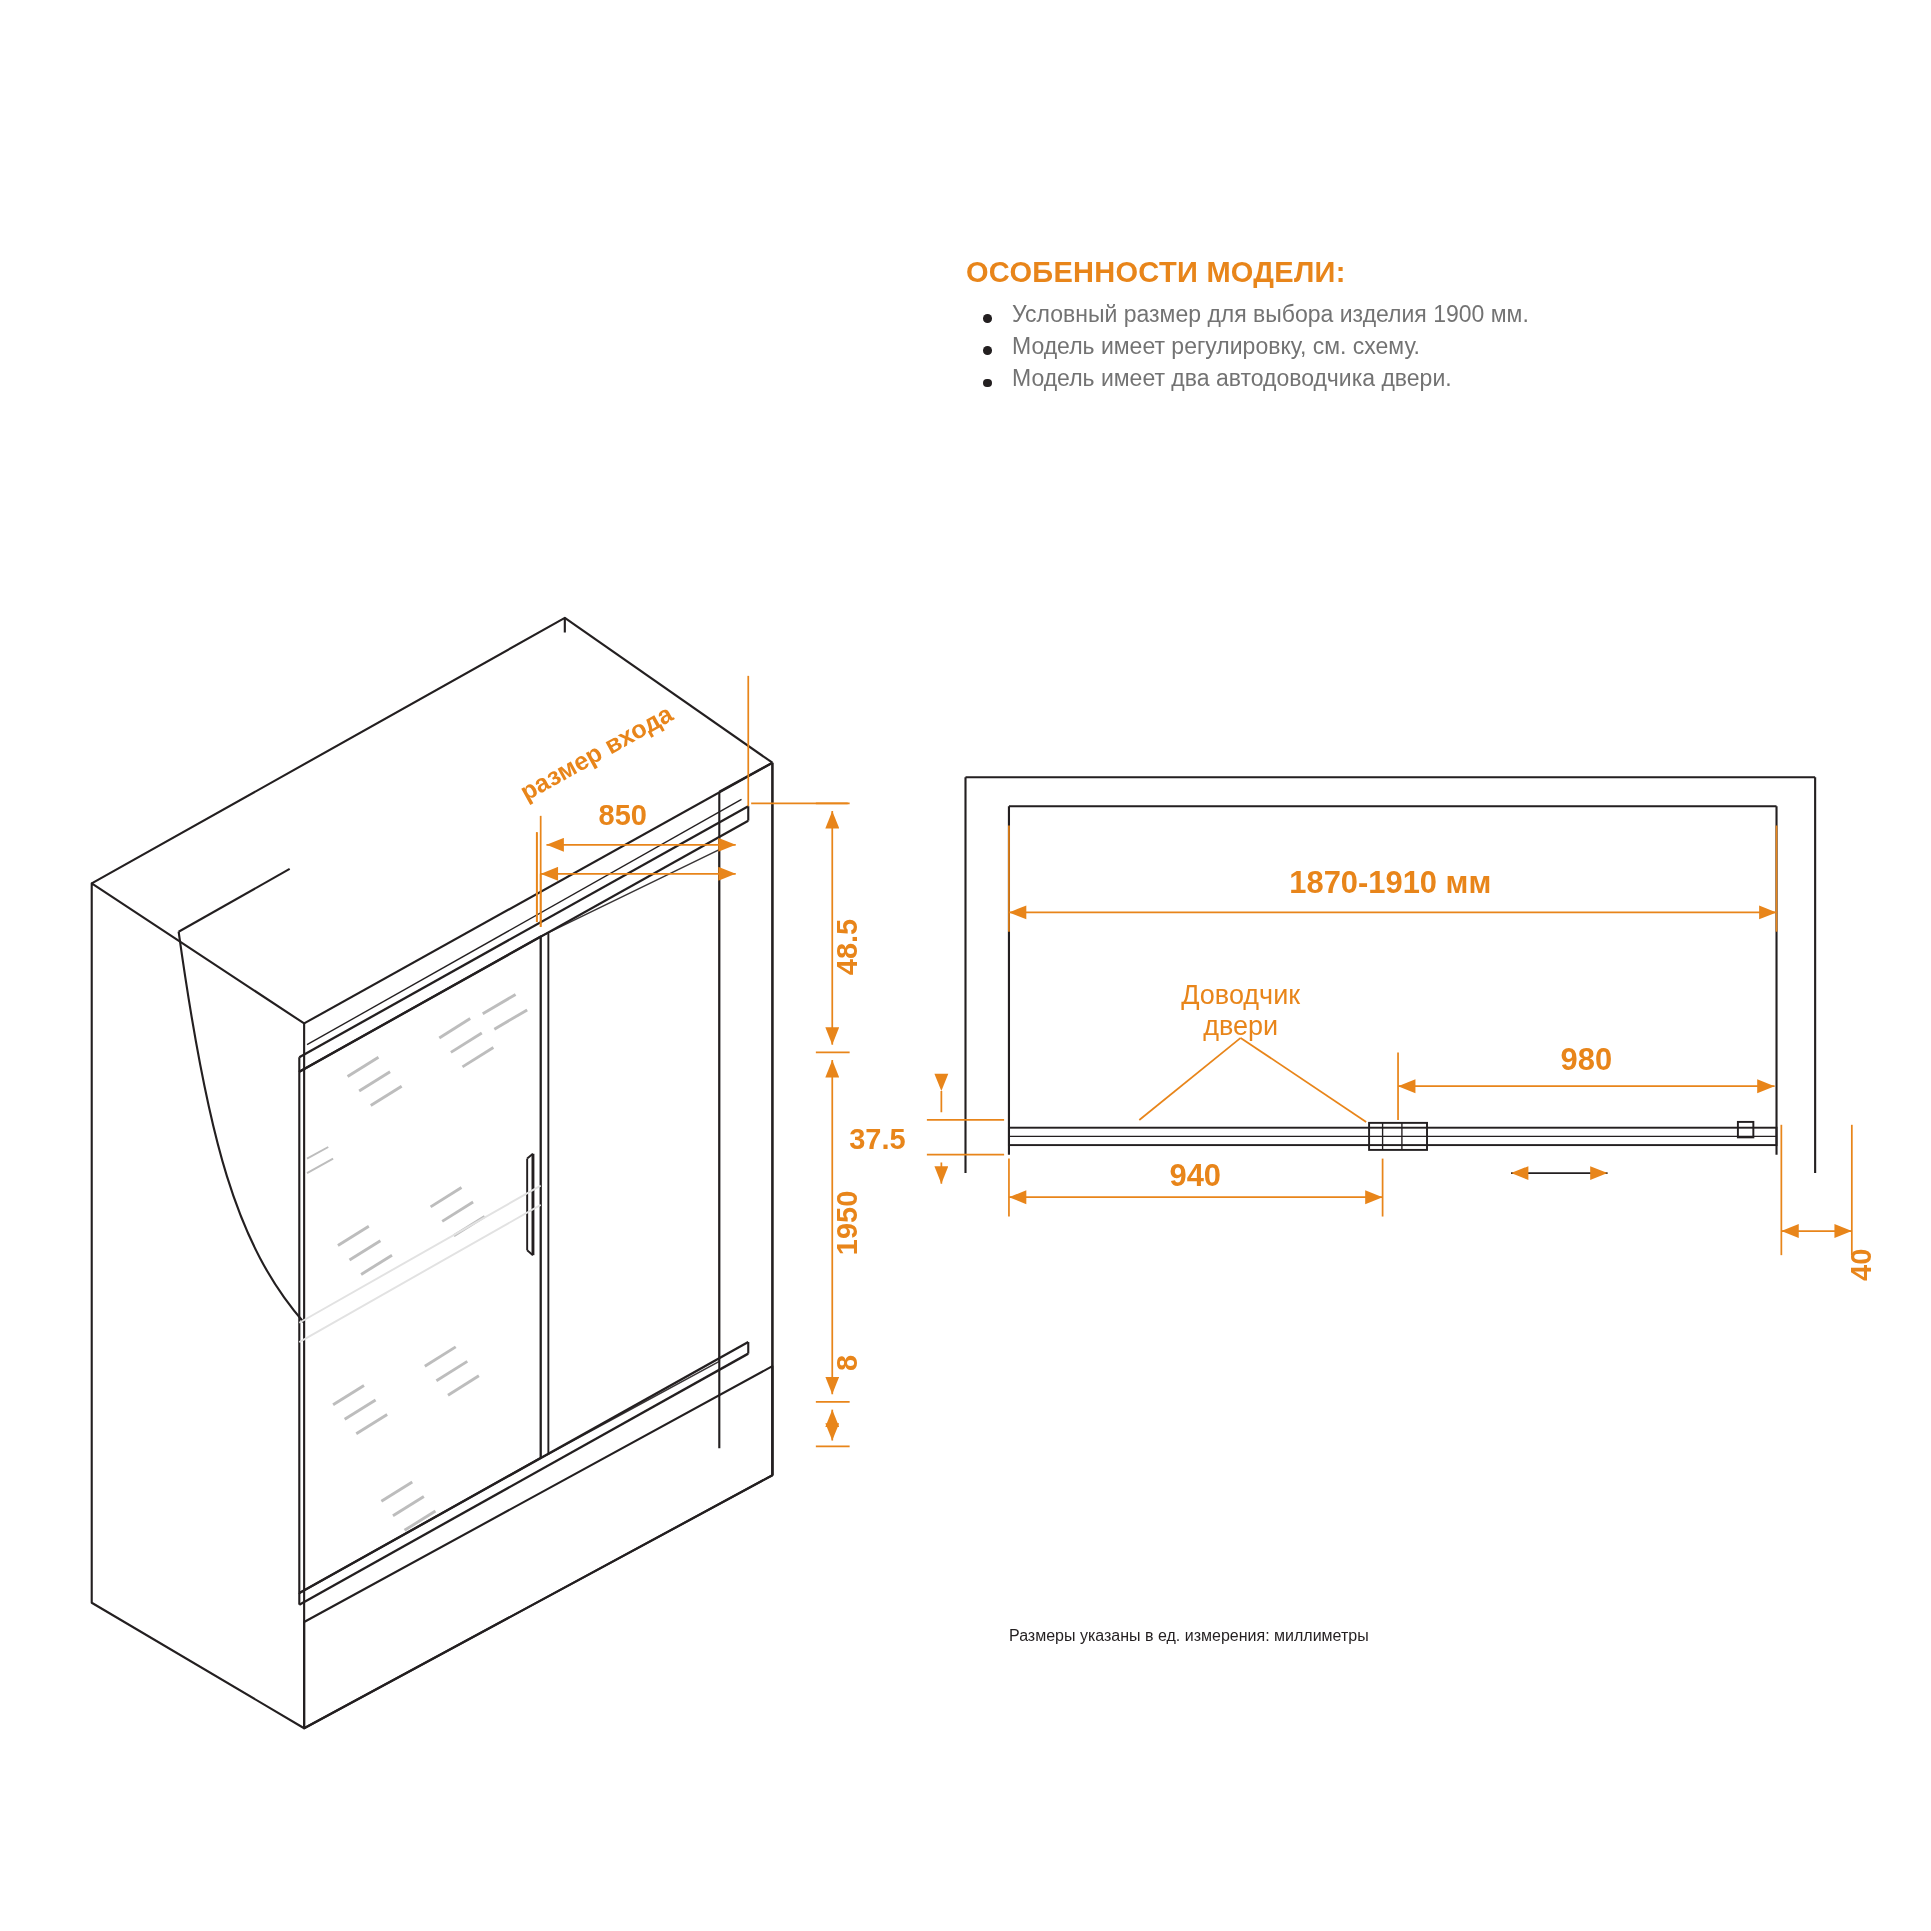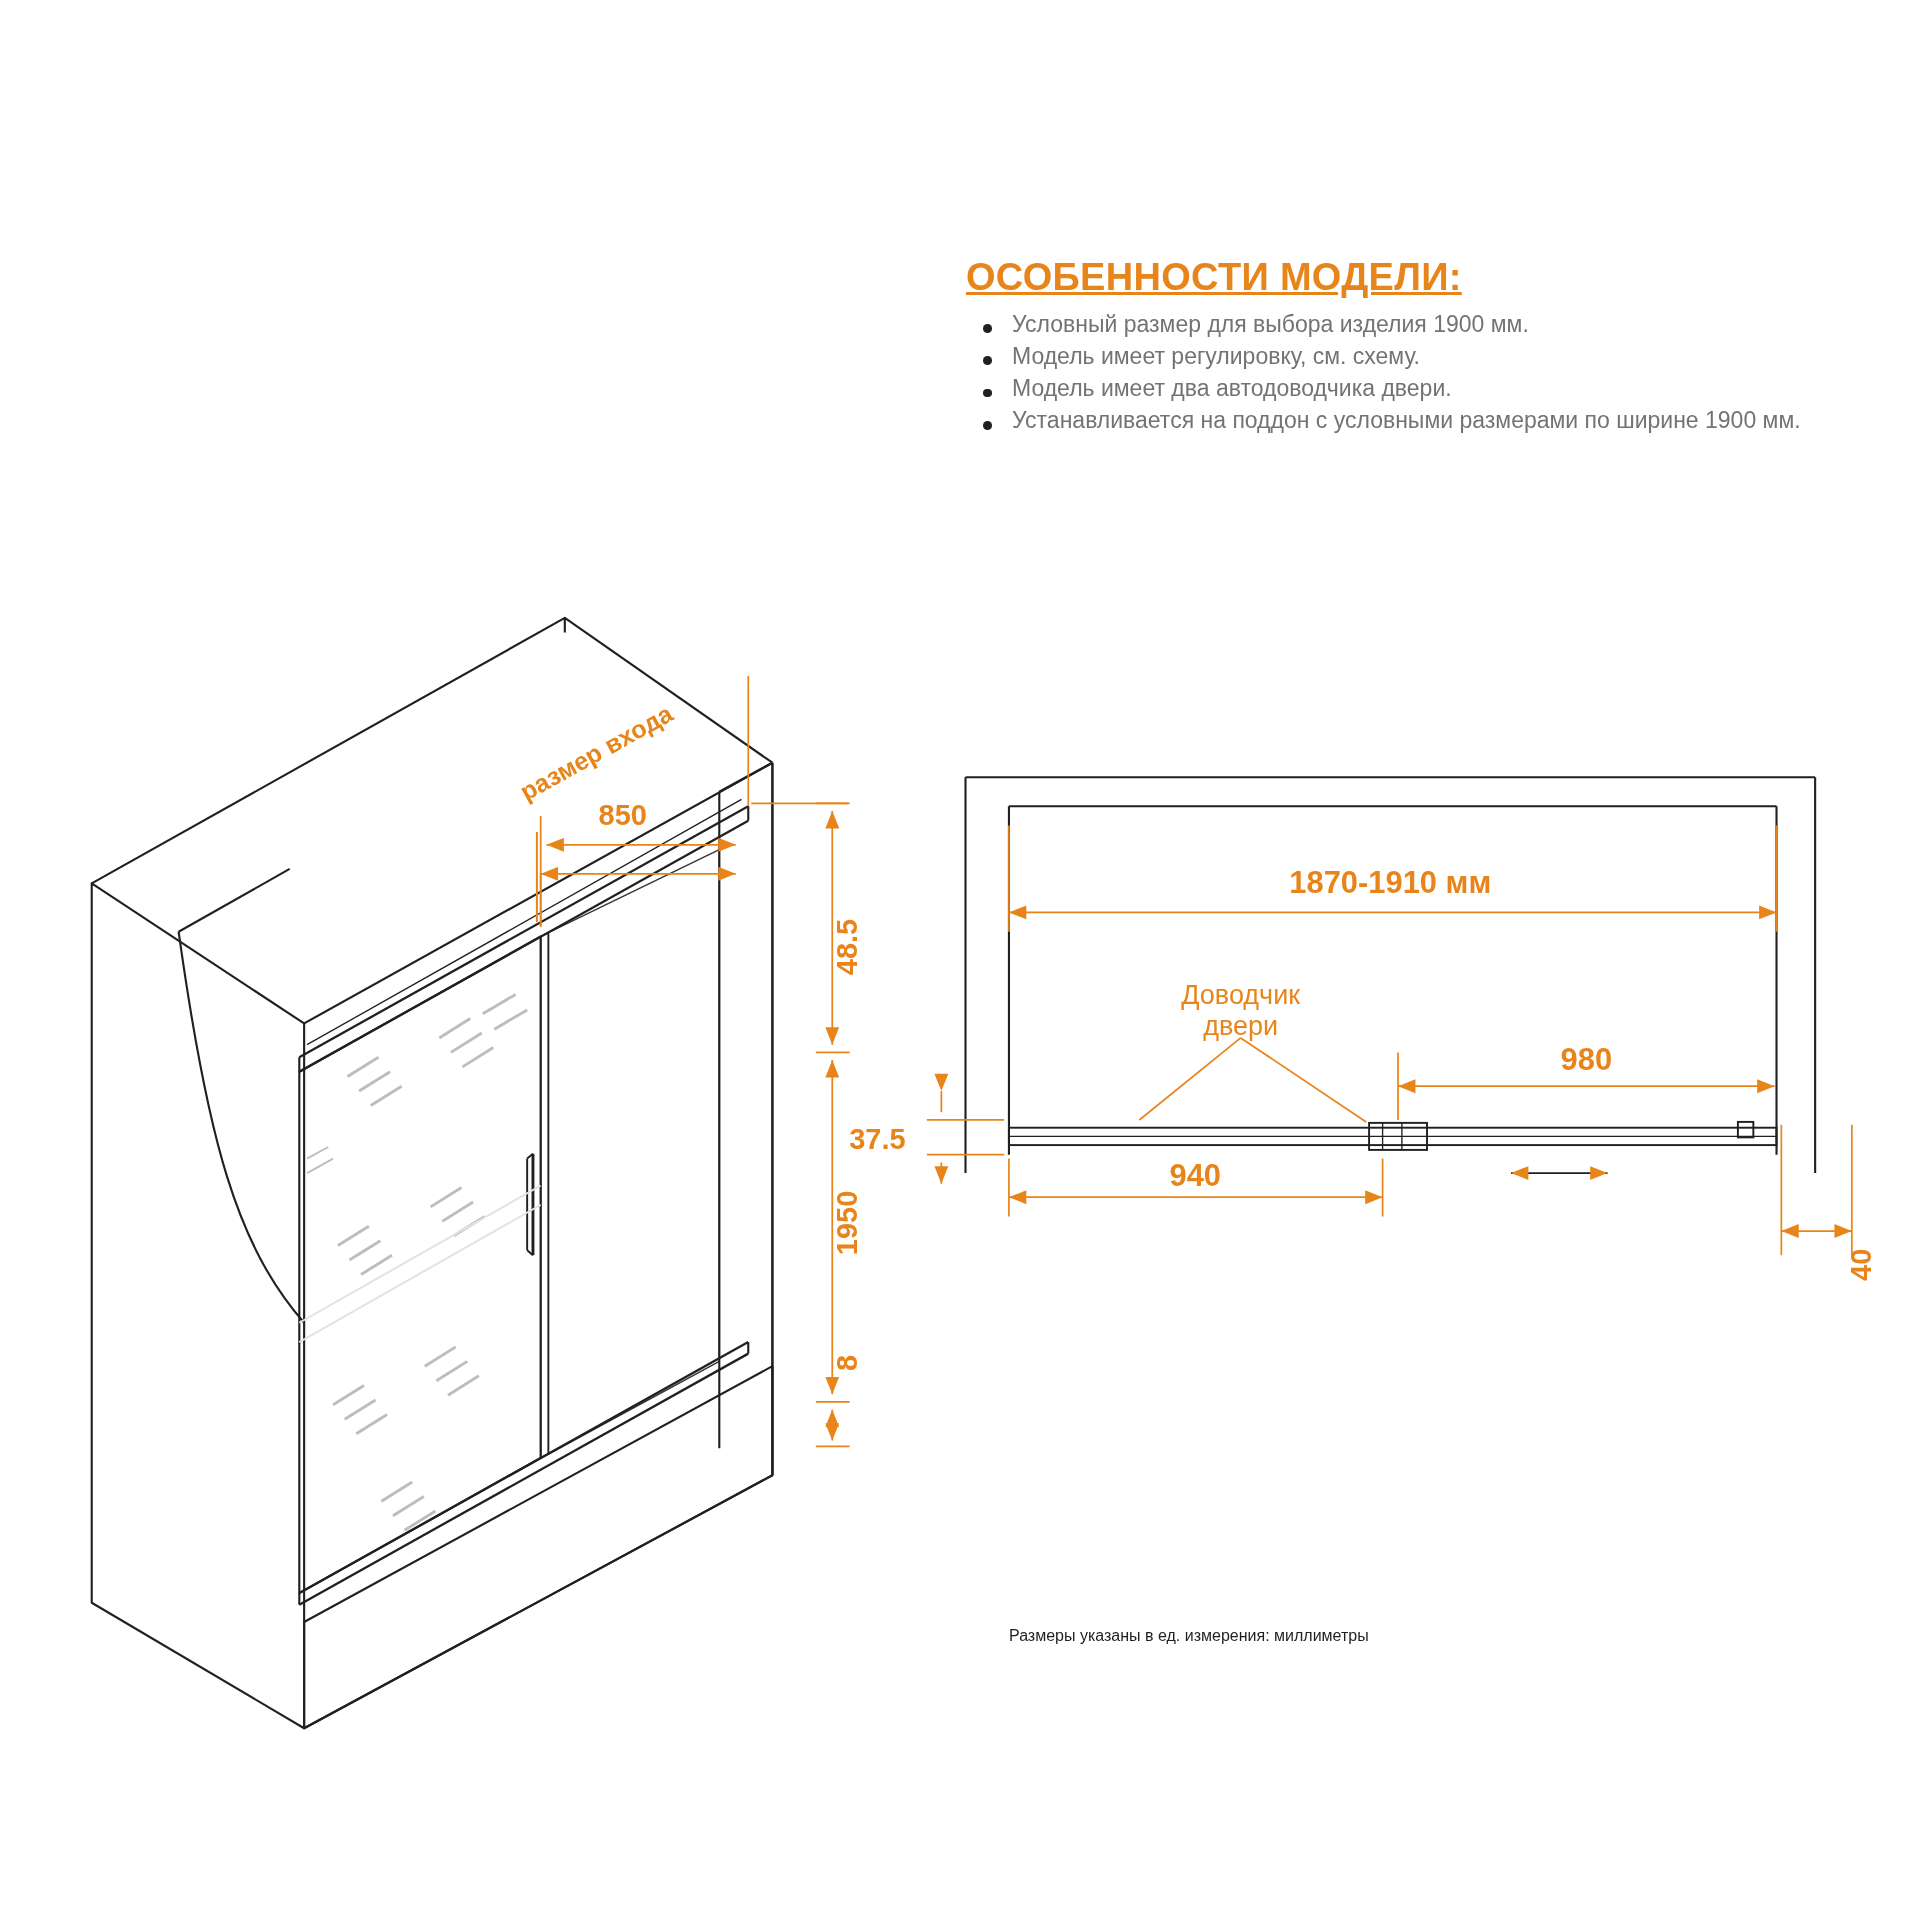--- a/index.html
+++ b/index.html
@@ -17,25 +17,24 @@
   }
 
   .features {
     position: absolute;
     left: 966px;
     top: 256px;
     width: 888px;
   }
   .features-title {
     color: #E8851A;
-    font-size: 38px;
+    font-size: 29px;
     font-weight: bold;
     letter-spacing: 0.3px;
     margin: 0 0 9.7px 0;
-    text-decoration: underline;
   }
   .features-list {
     margin: 0;
     padding: 0;
     list-style: none;
   }
   .features-list li {
     position: relative;
     padding-left: 46px;
     font-size: 23px;
@@ -73,21 +72,20 @@
 </style>
 </head>
 <body>
 
 <div class="features">
   <div class="features-title">ОСОБЕННОСТИ МОДЕЛИ:</div>
   <ul class="features-list">
     <li>Условный размер для выбора изделия 1900 мм.</li>
     <li>Модель имеет регулировку, см. схему.</li>
     <li>Модель имеет два автодоводчика двери.</li>
-    <li>Устанавливается на поддон с условными размерами по ширине 1900 мм.</li>
   </ul>
 </div>
 
 <svg class="svg-stage" viewBox="0 0 2000 2000">
   <defs>
     <marker id="arrOr" markerWidth="12" markerHeight="12" refX="10" refY="4" orient="auto">
       <path d="M0,0 L10,4 L0,8 z" fill="#E8851A"></path>
     </marker>
     <marker id="arrOrStart" markerWidth="12" markerHeight="12" refX="0" refY="4" orient="auto">
       <path d="M10,0 L0,4 L10,8 z" fill="#E8851A"></path>

